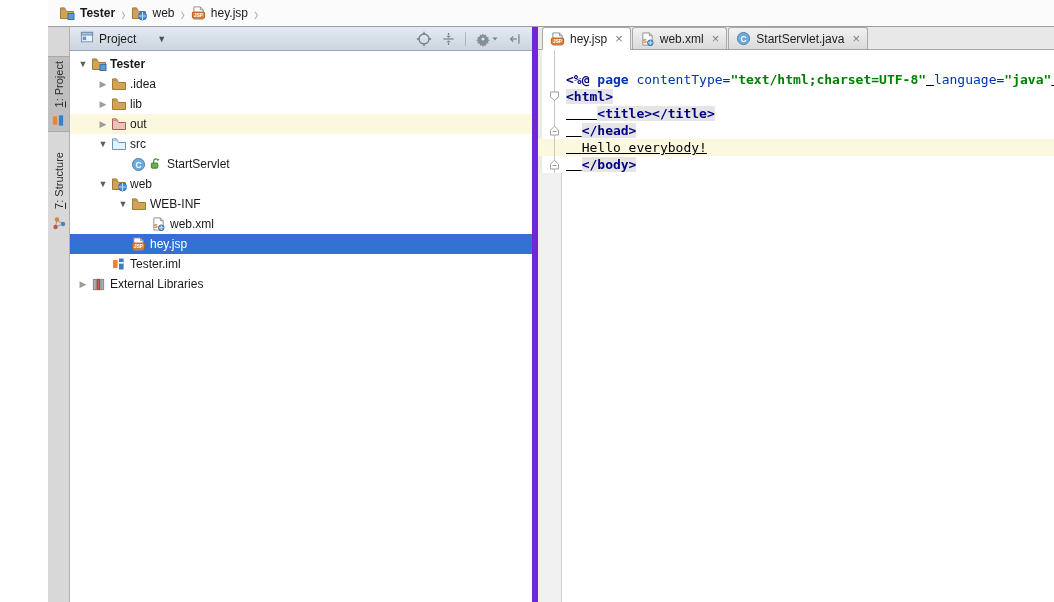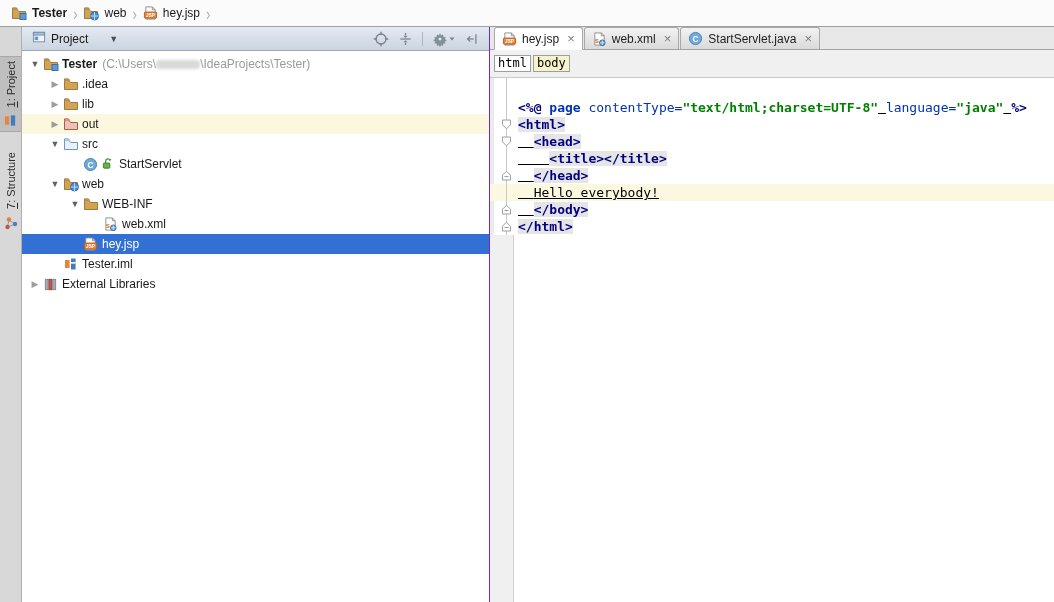--- a/index.html
+++ b/index.html
@@ -1,38 +1,38 @@
 <!DOCTYPE html>
 <html><head>
 <meta charset="utf-8">
 <style>
   * { margin:0; padding:0; box-sizing:border-box; }
   html,body { width:1054px; height:602px; overflow:hidden;
     font-family:"Liberation Sans", sans-serif; font-size:12px; color:#1a1a1a; background:#fff; }
-  .app { width:1054px; height:602px; display:flex; flex-direction:column; }
+  .app { width:1054px; height:602px; display:flex; flex-direction:column;padding-left:48px; }
 
   
   .topbar { height:27px; flex:0 0 27px; background:#fbfbfb; border-bottom:1px solid #9aa0a6;
     display:flex; align-items:center; padding-left:8px; }
   .crumb { display:flex; align-items:center; gap:5px; padding:2px 3px; cursor:pointer; }
   .crumb b { font-weight:bold; }
   .crumb-sep { color:#b3b3b3; font-size:13px; padding:0 3px; transform:scaleY(1.4); }
 
   .main { flex:1; display:flex; min-height:0; }
 
   
   .strip { width:22px; flex:0 0 22px; background:#d8d8d8; border-right:1px solid #b0b0b0; position:relative; }
   .vtab { position:absolute; left:0; width:21px; display:flex; flex-direction:column; align-items:center; cursor:pointer; }
   .vtab.sel { background:#bfbfbf; border-top:1px solid #a8a8a8; border-bottom:1px solid #a8a8a8; }
   .vlabel { writing-mode:vertical-rl; transform:rotate(180deg); font-size:11px; color:#2b2b2b; padding:6px 0 4px 0; }
   .vlabel u { text-decoration:underline; }
   .vicon { padding:1px 0 4px 0; }
 
   
-  .project { width:468px; flex:0 0 468px; display:flex; flex-direction:column; border-right:1px solid #6d28d9; background:#fff; }
+  .project { width:468px; flex:0 0 468px; display:flex; flex-direction:column; border-right:6px solid #6d28d9; background:#fff; }
   .pheader { height:24px; flex:0 0 24px; background:linear-gradient(#e4eaf2,#cbd4e0);
     border-bottom:1px solid #9fa8b2; display:flex; align-items:center; padding:0 6px; }
   .pcombo { display:flex; align-items:center; gap:5px; cursor:pointer; padding:1px 4px; }
   .pcombo .caret { font-size:9px; color:#44515f; margin-left:16px; }
   .ph-spacer { flex:1; }
   .ph-icons { display:flex; align-items:center; gap:9px; padding-right:4px; }
   .ph-icons .ico { cursor:pointer; display:flex; align-items:center; }
   .ph-sep { width:1px; height:14px; background:#aeb6c2; }
 
   .ptree { flex:1; background:#fff; padding-top:3px; overflow:hidden; }
@@ -198,21 +198,20 @@
           <div class="trow" style="padding-left: 6px;">
             <span class="tarrow">▼</span>
             <span class="ticon">
               <svg width="16" height="16" viewBox="0 0 16 16">
                 <path d="M1.5 4.5 h4.6 l1.6 2 h6.8 v7 h-13 z" fill="#d3a253" stroke="#9c7b3e"></path>
                 <path d="M1.5 4.5 v-1.6 h4 l1.2 1.6" fill="#d3a253" stroke="#9c7b3e"></path>
                 <rect x="9" y="8.5" width="6" height="6" fill="#5c9bd6" stroke="#3f6fa0"></rect>
               </svg>
             </span>
             <span class="tlabel"><b>Tester</b></span>
-            <span class="tpath">(C:\Users\<span class="redact"></span>\IdeaProjects\Tester)</span>
           </div>
           <div class="trow" style="padding-left: 26px;">
             <span class="tarrow col">▶</span>
             <span class="ticon">
               <svg width="16" height="16" viewBox="0 0 16 16">
                 <path d="M1.5 4.5 h4.6 l1.6 2 h6.8 v7 h-13 z" fill="#d3a253" stroke="#9c7b3e"></path>
                 <path d="M1.5 4.5 v-1.6 h4 l1.2 1.6" fill="#d3a253" stroke="#9c7b3e"></path>
               </svg>
             </span>
             <span class="tlabel">.idea</span>
@@ -365,47 +364,35 @@
             <span class="ico" style="display: inline-flex; align-items: center;">
               <svg width="15" height="15" viewBox="0 0 16 16">
                 <circle cx="8" cy="8" r="6.5" fill="#6faadc" stroke="#4381b0"></circle>
                 <text x="8" y="11.4" font-size="9" font-weight="bold" fill="#fff" text-anchor="middle" font-family="Liberation Sans, sans-serif">C</text>
               </svg>
             </span>
             <span>StartServlet.java</span>
             <span class="x">×</span>
           </div>
         </div>
-      <div class="chipbar" id="chipbar">
-          <span class="chip">html</span>
-          <span class="chip cur">body</span>
-        </div>
       <div class="codearea" id="codearea">
           <div class="crow pad">
             <span class="gcell"></span>
           </div>
           <div class="crow">
             <span class="gcell"></span>
             <span class="ctext"><span class="tk-jsp-delim">&lt;%@ </span><span class="tk-keyword">page </span><span class="tk-attr">contentType=</span><span class="tk-string">"text/html;charset=UTF-8"</span><span class="tk-plain"> </span><span class="tk-attr">language=</span><span class="tk-string">"java"</span><span class="tk-plain"> </span><span class="tk-jsp-delim">%&gt;</span></span>
           </div>
           <div class="crow">
             <span class="gcell">
               <span class="fold"><svg width="11" height="11" viewBox="0 0 11 11">
                   <path d="M1.5 1 h8 v4.8 L5.5 9.8 1.5 5.8 z" fill="#fff" stroke="#9e9e9e"></path>
                 </svg></span>
             </span>
             <span class="ctext"><span class="tk-tag">&lt;html&gt;</span></span>
-          </div>
-          <div class="crow">
-            <span class="gcell">
-              <span class="fold"><svg width="11" height="11" viewBox="0 0 11 11">
-                  <path d="M1.5 1 h8 v4.8 L5.5 9.8 1.5 5.8 z" fill="#fff" stroke="#9e9e9e"></path>
-                </svg></span>
-            </span>
-            <span class="ctext"><span class="tk-plain">  </span><span class="tk-tag">&lt;head&gt;</span></span>
           </div>
           <div class="crow">
             <span class="gcell"></span>
             <span class="ctext"><span class="tk-plain">    </span><span class="tk-tag">&lt;title&gt;&lt;/title&gt;</span></span>
           </div>
           <div class="crow">
             <span class="gcell">
               <span class="fold"><svg width="11" height="11" viewBox="0 0 11 11">
                   <path d="M1.5 10 h8 V5.2 L5.5 1.2 1.5 5.2 z" fill="#fff" stroke="#9e9e9e"></path>
                   <path d="M3.5 6.5 h4" stroke="#9e9e9e"></path>
@@ -419,28 +406,19 @@
           </div>
           <div class="crow">
             <span class="gcell">
               <span class="fold"><svg width="11" height="11" viewBox="0 0 11 11">
                   <path d="M1.5 10 h8 V5.2 L5.5 1.2 1.5 5.2 z" fill="#fff" stroke="#9e9e9e"></path>
                   <path d="M3.5 6.5 h4" stroke="#9e9e9e"></path>
                 </svg></span>
             </span>
             <span class="ctext"><span class="tk-plain">  </span><span class="tk-tag">&lt;/body&gt;</span></span>
           </div>
-          <div class="crow">
-            <span class="gcell">
-              <span class="fold"><svg width="11" height="11" viewBox="0 0 11 11">
-                  <path d="M1.5 10 h8 V5.2 L5.5 1.2 1.5 5.2 z" fill="#fff" stroke="#9e9e9e"></path>
-                  <path d="M3.5 6.5 h4" stroke="#9e9e9e"></path>
-                </svg></span>
-            </span>
-            <span class="ctext"><span class="tk-tag">&lt;/html&gt;</span></span>
-          </div>
           <div class="cfill">
             <span class="gfill"></span>
           </div>
         </div>
     </div>
   </div>
 </div>
 
 </body></html>

